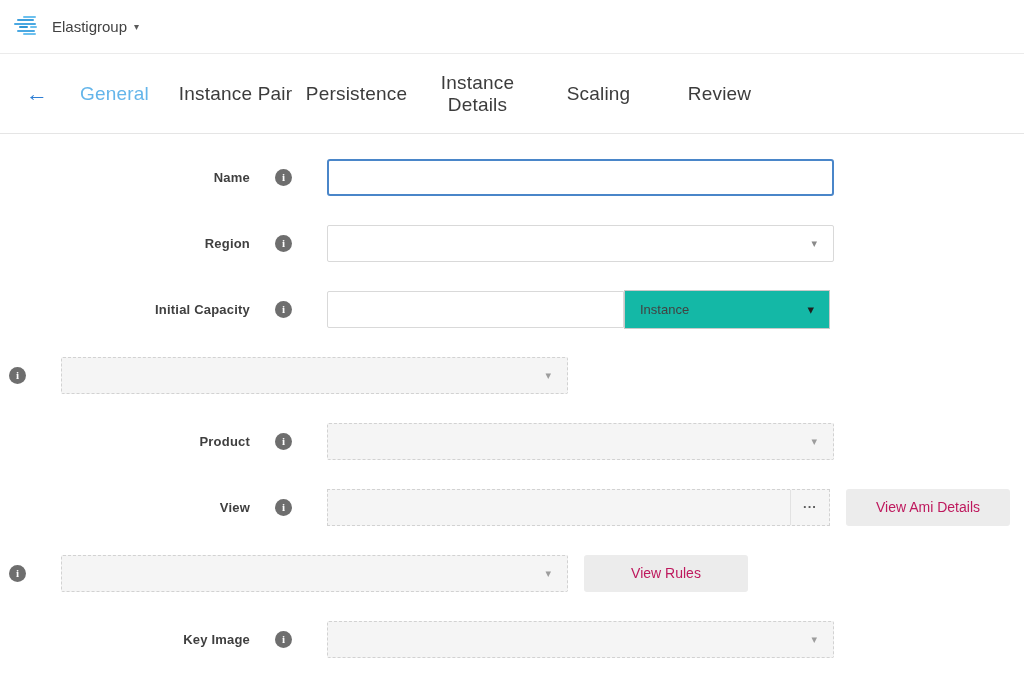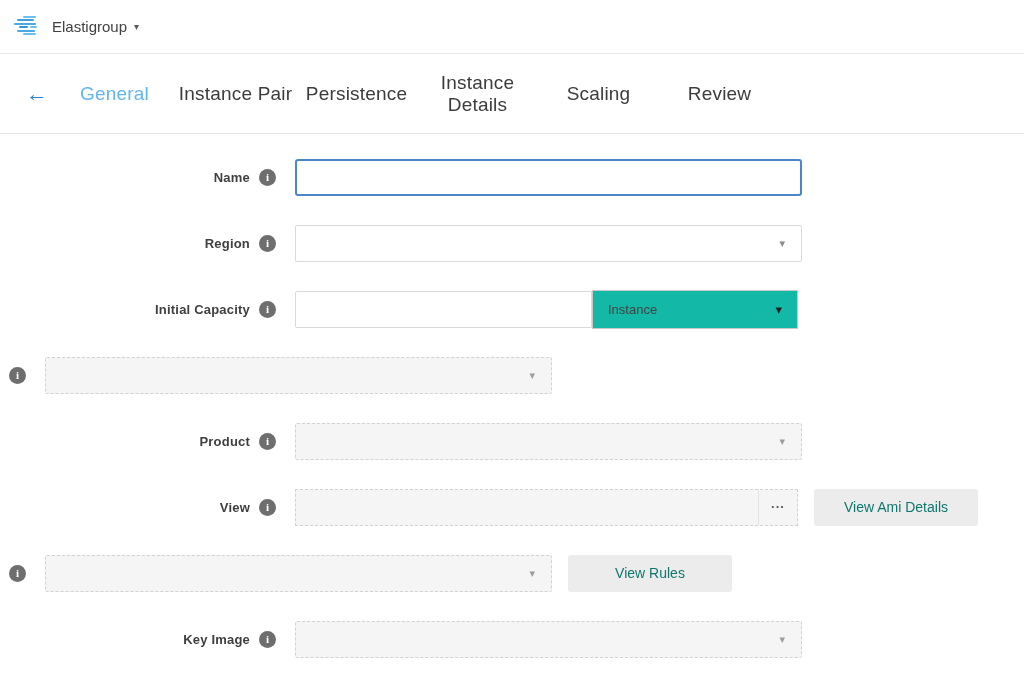--- a/index.html
+++ b/index.html
@@ -21,21 +21,21 @@
   .app-caret { margin-left:7px; font-size:10px; color:#5a5a5a; }
 
   
   .tabbar { height:80px; display:flex; align-items:center; border-bottom:1px solid #e5e5e5; background:#fff; }
   .back-btn { margin-left:20px; width:34px; text-align:center; color:#2e7ed4; font-size:22px; line-height:1; cursor:pointer; }
   .tab { width:121px; text-align:center; font-size:19px; color:#3c3c3c; cursor:pointer; letter-spacing:.2px; }
   .tab.active { color:#64b5ea; }
 
   
   .form { padding-top:24px; }
-  .row { display:flex; align-items:center; height:38px; margin-bottom:28px; }
+  .row { display:flex; align-items:center; height:38px; margin-bottom:28px;gap:16px; }
   .row-label { width:250px; text-align:right; font-size:13px; font-weight:bold; color:#3f3f3f; letter-spacing:.2px; }
   .info-icon { width:17px; height:17px; margin-left:9px; border-radius:50%; background:#6e6e6e; color:#fff;
                font-size:11px; font-weight:bold; display:flex; align-items:center; justify-content:center;
                font-family:"Liberation Serif", serif; flex:none; }
   .control-area { margin-left:19px; display:flex; align-items:center; }
 
   .txt-input { width:507px; height:37px; border:2px solid #4a86c9; border-radius:3px; background:#fff;
                font-size:13px; color:#333; padding:0 10px; outline:none; }
 
   .sel { position:relative; width:507px; height:37px; border:1px solid #d9d9d9; border-radius:2px; background:#fff; cursor:pointer; }
@@ -48,21 +48,21 @@
   .unit-sel { width:206px; height:39px; margin-left:0px; background:#14b8a6; border:1px solid #c9c9c9;
               display:flex; align-items:center; justify-content:space-between; padding:0 15px; cursor:pointer; }
   .unit-sel .unit-val { font-size:13px; color:#424242; }
   .unit-sel .caret { font-size:13px; color:#1f1f1f; }
 
   .browse-wrap { display:flex; width:503px; height:37px; border:1px dashed #d2d2d2; background:#f5f5f5; }
   .browse-input { flex:1; border-right:1px solid #e2e2e2; }
   .browse-btn { width:38px; display:flex; align-items:center; justify-content:center; color:#5a5a5a;
                 font-size:13px; font-weight:bold; letter-spacing:1px; cursor:pointer; line-height:0; padding-bottom:6px; }
 
-  .action-btn { margin-left:16px; width:164px; height:37px; background:#ececec; color:#0f766e;
+  .action-btn { margin-left:16px; width:164px; height:37px; background:#ececec; color:#be185d;
                 font-size:14px; border:none; border-radius:3px; font-family:"Liberation Sans", sans-serif; cursor:default; }
 </style>
 </head>
 <body>
 
 <div class="topbar">
   <div class="logo">
     <i class="lb1"></i>
       <i class="lb2"></i>
       <i class="lb3"></i>

